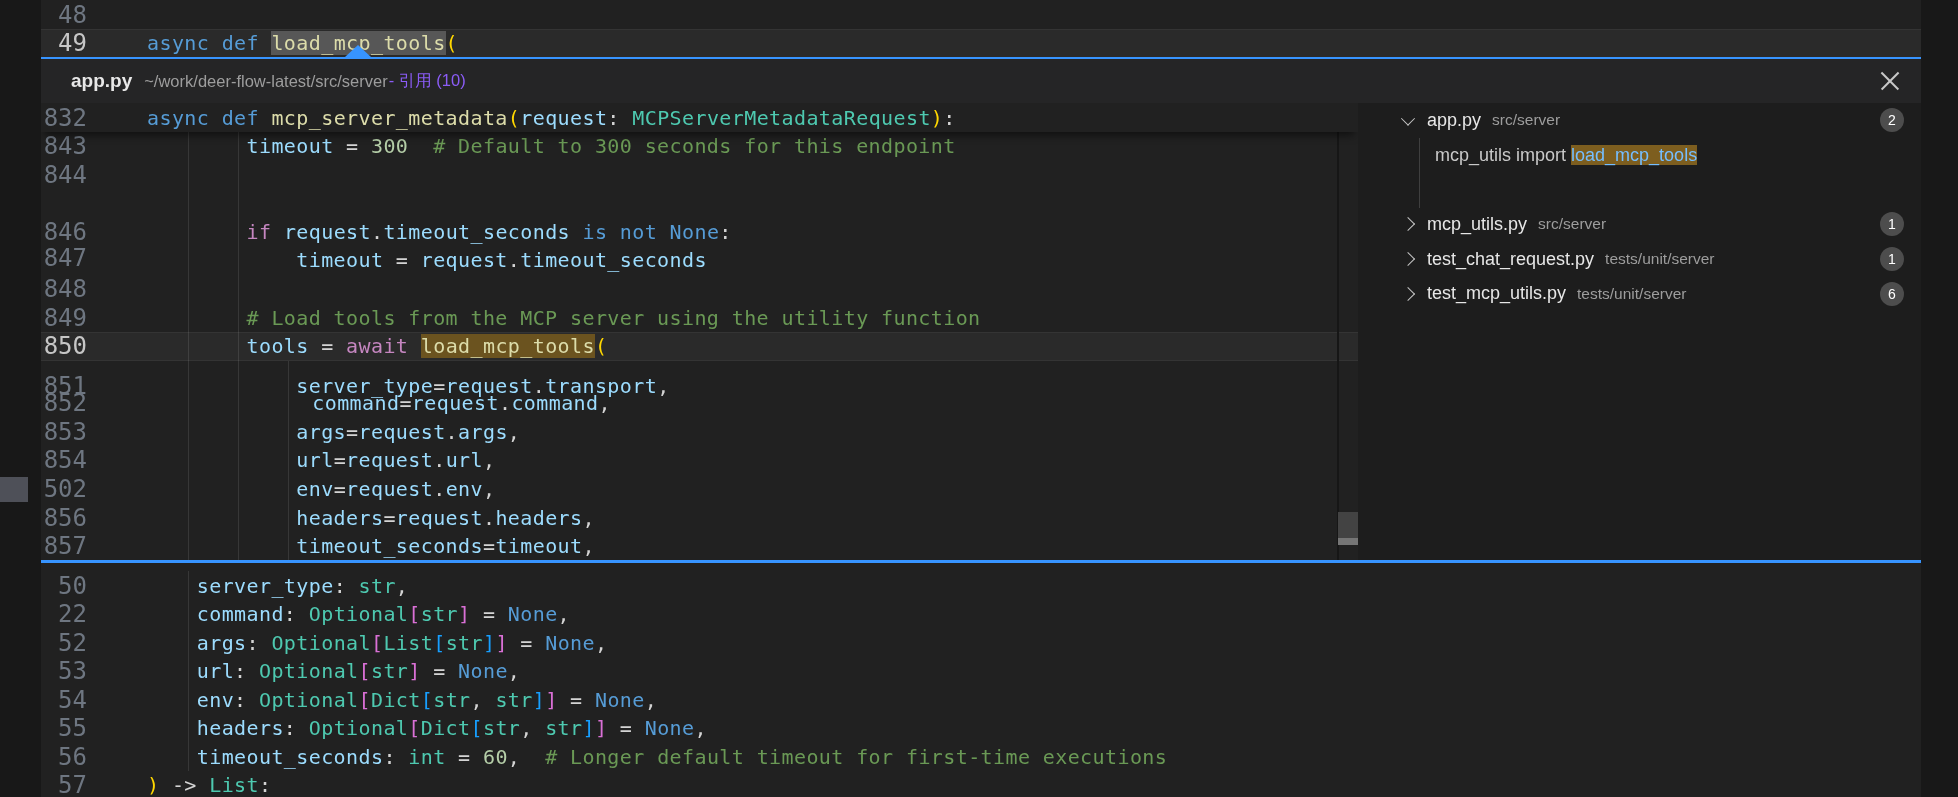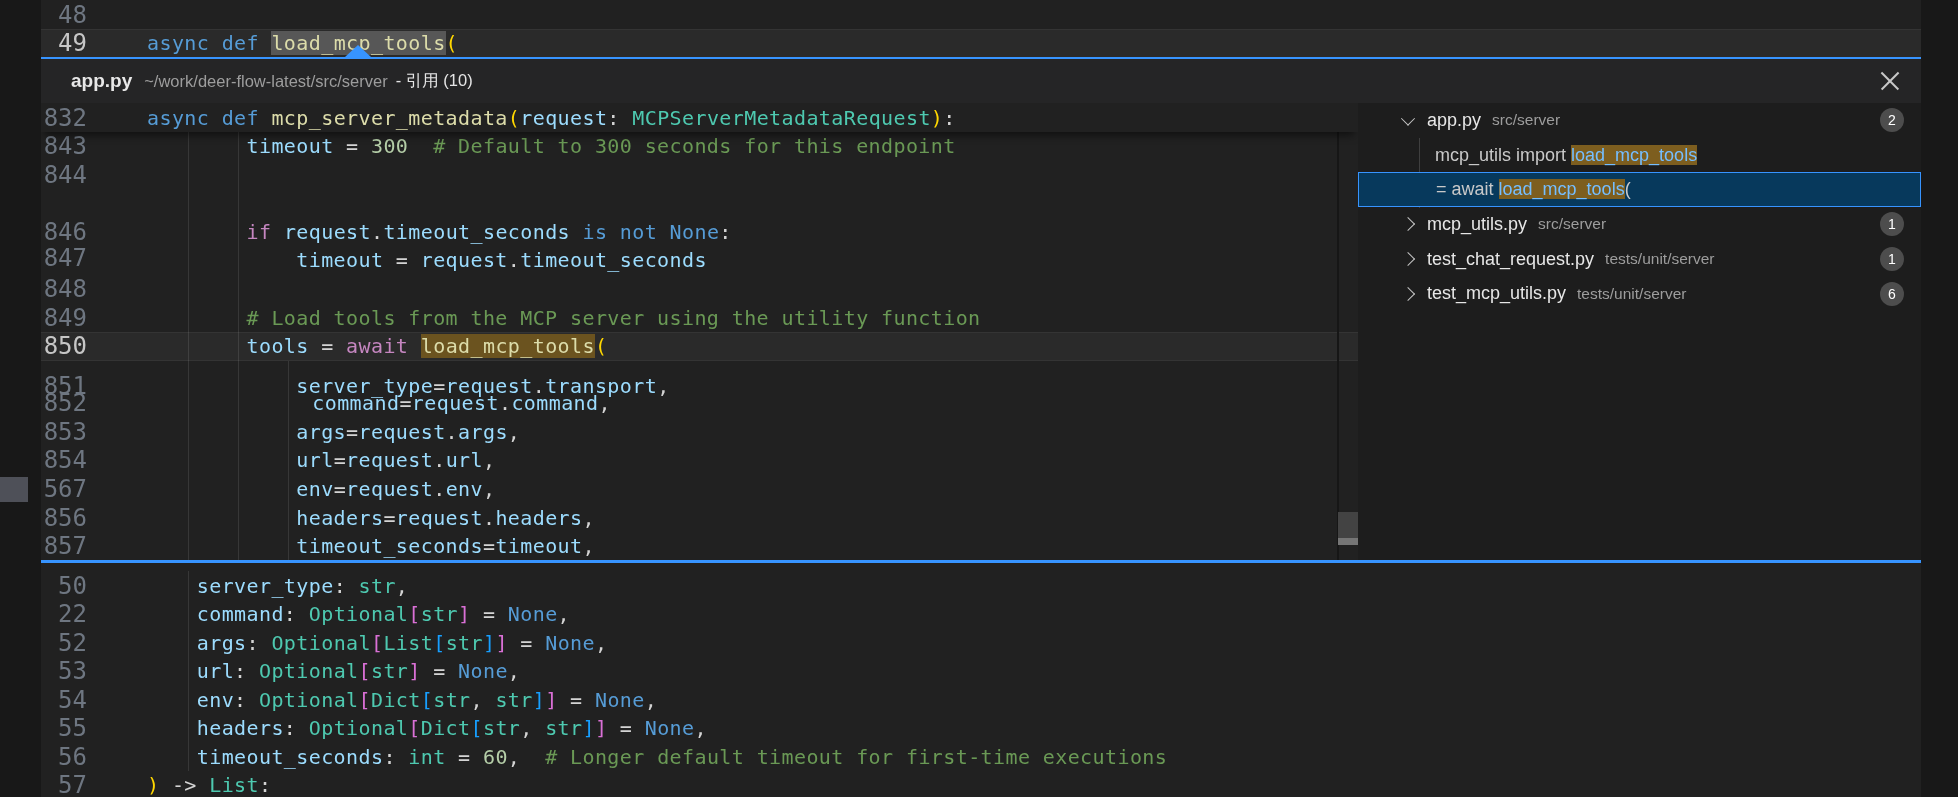--- a/index.html
+++ b/index.html
@@ -26,21 +26,21 @@
   
   .peek{position:absolute;left:41px;top:57px;width:1880px;height:506px;}
   .peek-border-top{position:absolute;left:0;top:0;width:100%;height:2px;background:#3794ff;}
   .peek-border-bottom{position:absolute;left:0;bottom:0;width:100%;height:3px;background:#3794ff;}
   .peek-arrow{position:absolute;top:-12px;left:304px;width:0;height:0;
               border-left:13px solid transparent;border-right:13px solid transparent;border-bottom:12px solid #3794ff;}
   .peek-header{position:absolute;left:0;top:2px;width:100%;height:44px;background:#252526;
                display:flex;align-items:center;box-sizing:border-box;padding-left:30px;}
   .peek-title{font-weight:bold;font-size:19px;color:#e8e8e8;}
   .peek-path{font-size:16.5px;color:#9d9d9d;margin-left:12px;}
-  .peek-meta{font-size:16.5px;color:#e5e5e5;margin-left:8px;}
+  .peek-meta{font-size:16.5px;color:#8b5cf6;margin-left:1px;}
   .peek-close{position:absolute;right:20px;top:11px;width:22px;height:22px;cursor:pointer;}
   .peek-close::before,.peek-close::after{content:"";position:absolute;left:-1px;top:10px;width:24px;height:1.7px;background:#c8c8c8;}
   .peek-close::before{transform:rotate(45deg);}
   .peek-close::after{transform:rotate(-45deg);}
   .peek-body{position:absolute;left:0;top:46px;width:100%;height:457px;}
   .peek-editor{position:absolute;left:0;top:0;width:1317px;height:457px;background:#212121;overflow:hidden;}
   .peek-editor .crow{width:1317px;}
   .sticky{z-index:3;background:#212121;box-shadow:0 7px 9px -4px rgba(0,0,0,0.55);}
   .peek-sep{position:absolute;left:1296px;top:0;width:2px;height:457px;background:#161616;}
   .sb-thumb{position:absolute;left:1297px;top:409px;width:20px;height:26px;background:#434343;}
@@ -139,21 +139,21 @@
           </div>
           <div class="crow" style="top: 314.3px;">
             <div class="gut">853</div>
             <pre class="code"><span style="color: rgb(212, 212, 212);">            </span><span style="color: rgb(156, 220, 254);">args</span><span style="color: rgb(212, 212, 212);">=</span><span style="color: rgb(156, 220, 254);">request</span><span style="color: rgb(212, 212, 212);">.</span><span style="color: rgb(156, 220, 254);">args</span><span style="color: rgb(212, 212, 212);">,</span></pre>
           </div>
           <div class="crow" style="top: 342.87px;">
             <div class="gut">854</div>
             <pre class="code"><span style="color: rgb(212, 212, 212);">            </span><span style="color: rgb(156, 220, 254);">url</span><span style="color: rgb(212, 212, 212);">=</span><span style="color: rgb(156, 220, 254);">request</span><span style="color: rgb(212, 212, 212);">.</span><span style="color: rgb(156, 220, 254);">url</span><span style="color: rgb(212, 212, 212);">,</span></pre>
           </div>
           <div class="crow" style="top: 371.44px;">
-            <div class="gut">567</div>
+            <div class="gut">502</div>
             <pre class="code"><span style="color: rgb(212, 212, 212);">            </span><span style="color: rgb(156, 220, 254);">env</span><span style="color: rgb(212, 212, 212);">=</span><span style="color: rgb(156, 220, 254);">request</span><span style="color: rgb(212, 212, 212);">.</span><span style="color: rgb(156, 220, 254);">env</span><span style="color: rgb(212, 212, 212);">,</span></pre>
           </div>
           <div class="crow" style="top: 400.01px;">
             <div class="gut">856</div>
             <pre class="code"><span style="color: rgb(212, 212, 212);">            </span><span style="color: rgb(156, 220, 254);">headers</span><span style="color: rgb(212, 212, 212);">=</span><span style="color: rgb(156, 220, 254);">request</span><span style="color: rgb(212, 212, 212);">.</span><span style="color: rgb(156, 220, 254);">headers</span><span style="color: rgb(212, 212, 212);">,</span></pre>
           </div>
           <div class="crow" style="top: 428.58px;">
             <div class="gut">857</div>
             <pre class="code"><span style="color: rgb(212, 212, 212);">            </span><span style="color: rgb(156, 220, 254);">timeout_seconds</span><span style="color: rgb(212, 212, 212);">=</span><span style="color: rgb(156, 220, 254);">timeout</span><span style="color: rgb(212, 212, 212);">,</span></pre>
           </div>
@@ -165,23 +165,20 @@
         <div class="tguide"></div>
       <div class="trow" style="top: 0px; height: 34.7px;">
             <span class="chev exp"></span>
             <span class="tfile">app.py</span>
             <span class="tdesc">src/server</span>
             <span class="badge">2</span>
           </div>
           <div class="trow" style="top: 34.7px; height: 34.7px;">
             <span class="tref"><span>mcp_utils import </span><span class="tree-match">load_mcp_tools</span><span></span></span>
           </div>
-          <div class="trow selected" style="top: 69.4px; height: 34.7px;">
-            <span class="tref"><span>= await </span><span class="tree-match">load_mcp_tools</span><span>(</span></span>
-          </div>
           <div class="trow" style="top: 104.1px; height: 34.7px;">
             <span class="chev col"></span>
             <span class="tfile">mcp_utils.py</span>
             <span class="tdesc">src/server</span>
             <span class="badge">1</span>
           </div>
           <div class="trow" style="top: 138.8px; height: 34.7px;">
             <span class="chev col"></span>
             <span class="tfile">test_chat_request.py</span>
             <span class="tdesc">tests/unit/server</span>

